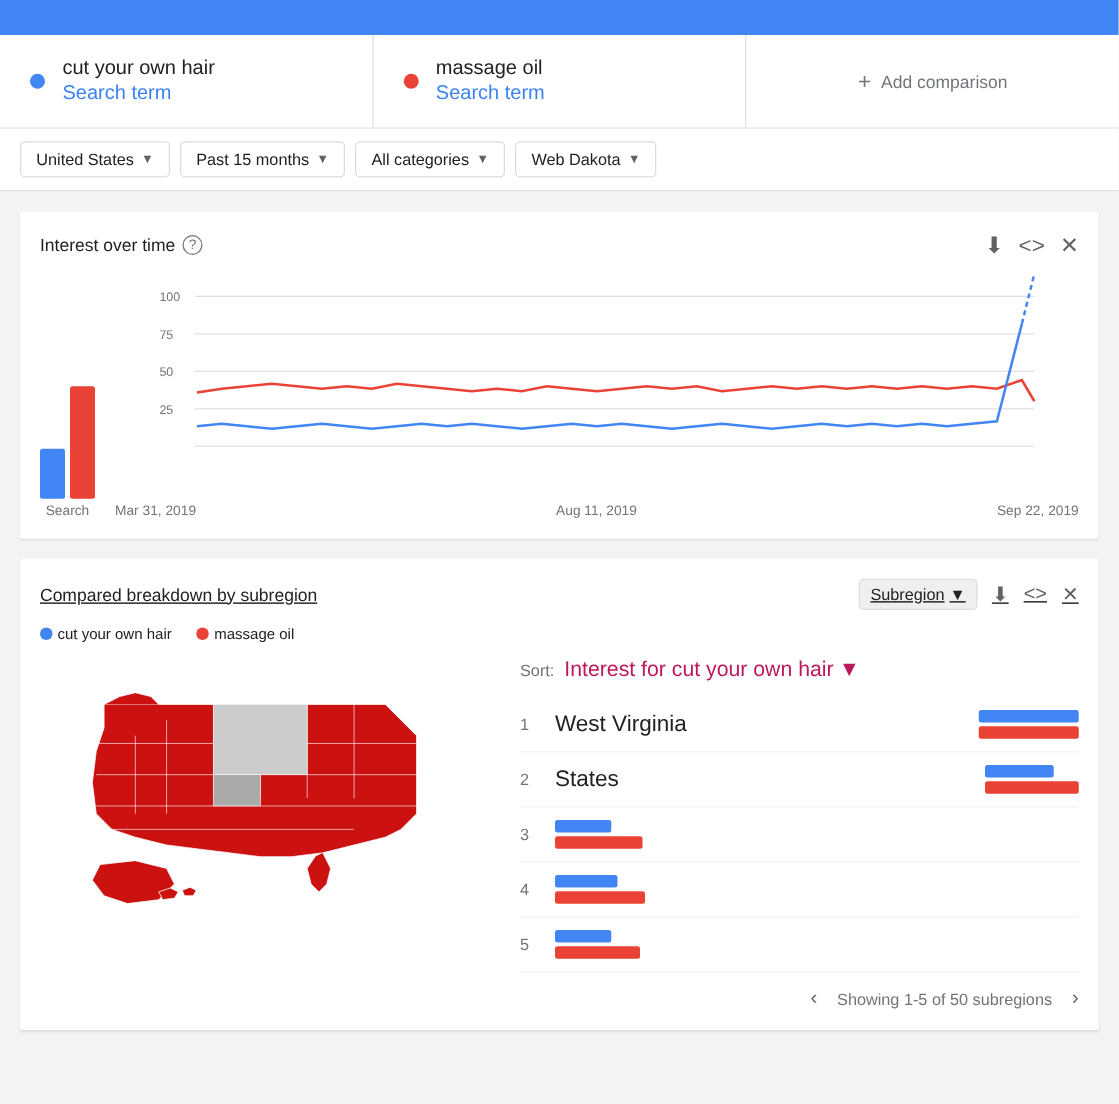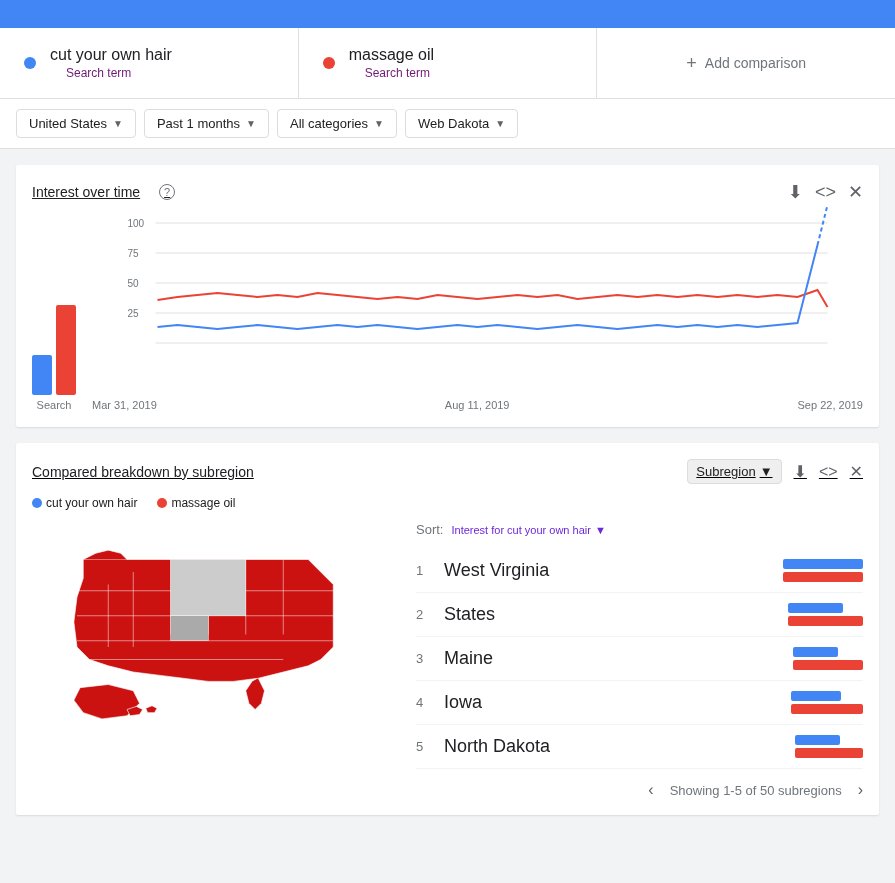--- a/index.html
+++ b/index.html
@@ -29,21 +29,21 @@
     .search-term-item:last-child { border-right: none; }
     .term-dot {
       width: 12px;
       height: 12px;
       border-radius: 50%;
       margin-right: 14px;
       flex-shrink: 0;
     }
     .term-text-block { display: flex; flex-direction: column; }
     .term-name { font-size: 16px; color: #202124; font-weight: 400; }
-    .term-label { font-size: 12px; color: #701a75; margin-top: 2px; margin-left: 16px; }
+    .term-label { font-size: 16px; color: #3b82f6; margin-top: 2px; }
     .add-comparison {
       display: flex;
       align-items: center;
       justify-content: center;
       padding: 18px 24px;
       flex: 1;
       color: #70757a;
       font-size: 14px;
       cursor: pointer;
     }
@@ -85,22 +85,21 @@
       display: flex;
       align-items: center;
       justify-content: space-between;
       margin-bottom: 8px;
     }
     .section-title {
       font-size: 14px;
       color: #202124;
       display: flex;
       align-items: center;
-      gap: 19px;
-      text-decoration: underline;
+      gap: 6px;
     }
     .section-title .help-icon {
       width: 16px; height: 16px;
       border: 1px solid #70757a;
       border-radius: 50%;
       display: inline-flex;
       align-items: center;
       justify-content: center;
       font-size: 11px;
       color: #70757a;
@@ -149,21 +148,21 @@
     }
     .avg-label {
       font-size: 11px;
       color: #70757a;
       margin-top: 4px;
     }
     .chart-x-labels {
       display: flex;
       justify-content: space-between;
       padding: 0 0 0 0;
-      margin-top: 20px;
+      margin-top: 9px;
     }
     .chart-x-label { font-size: 11px; color: #70757a; }
 
     
     .subregion-section {
       background: #fff;
       margin: 0 16px 16px 16px;
       border-radius: 2px;
       box-shadow: 0 1px 2px rgba(0,0,0,0.1);
       padding: 16px;
@@ -232,23 +231,23 @@
       align-items: center;
       gap: 8px;
       margin-bottom: 12px;
       font-size: 13px;
       color: #70757a;
     }
     .sort-dropdown {
       display: flex;
       align-items: center;
       gap: 4px;
-      color: #6d28d9;
+      color: #be185d;
       cursor: pointer;
-      font-size: 11px;
+      font-size: 17px;
     }
 
     .region-row {
       display: flex;
       align-items: center;
       padding: 10px 0;
       border-bottom: 1px solid #f1f3f4;
       gap: 8px;
     }
     .region-num { font-size: 13px; color: #70757a; width: 20px; }
@@ -295,21 +294,21 @@
     <span>Add comparison</span>
   </div>
 </div>
 
 <div class="filters-row">
   <button class="filter-btn">
     <span>United States</span>
     <span class="chevron">▼</span>
   </button>
   <button class="filter-btn">
-    <span>Past 1 months</span>
+    <span>Past 15 months</span>
     <span class="chevron">▼</span>
   </button>
   <button class="filter-btn">
     <span>All categories</span>
     <span class="chevron">▼</span>
   </button>
   <button class="filter-btn">
     <span>Web Dakota</span>
     <span class="chevron">▼</span>
   </button>
@@ -463,47 +462,44 @@
               <div class="bar-segment bar-blue" style="width:55px;"></div>
             </div>
           <div class="region-bar-wrap">
               <div class="bar-segment bar-red" style="width:75px;"></div>
             </div>
         </div>
       </div>
 
       <div class="region-row">
         <span class="region-num">3</span>
-        <span class="region-name">Maine</span>
         <div class="region-bars">
           <div class="region-bar-wrap">
               <div class="bar-segment bar-blue" style="width:45px;"></div>
             </div>
           <div class="region-bar-wrap">
               <div class="bar-segment bar-red" style="width:70px;"></div>
             </div>
         </div>
       </div>
 
       <div class="region-row">
         <span class="region-num">4</span>
-        <span class="region-name">Iowa</span>
         <div class="region-bars">
           <div class="region-bar-wrap">
               <div class="bar-segment bar-blue" style="width:50px;"></div>
             </div>
           <div class="region-bar-wrap">
               <div class="bar-segment bar-red" style="width:72px;"></div>
             </div>
         </div>
       </div>
 
       <div class="region-row">
         <span class="region-num">5</span>
-        <span class="region-name">North Dakota</span>
         <div class="region-bars">
           <div class="region-bar-wrap">
               <div class="bar-segment bar-blue" style="width:45px;"></div>
             </div>
           <div class="region-bar-wrap">
               <div class="bar-segment bar-red" style="width:68px;"></div>
             </div>
         </div>
       </div>
 

